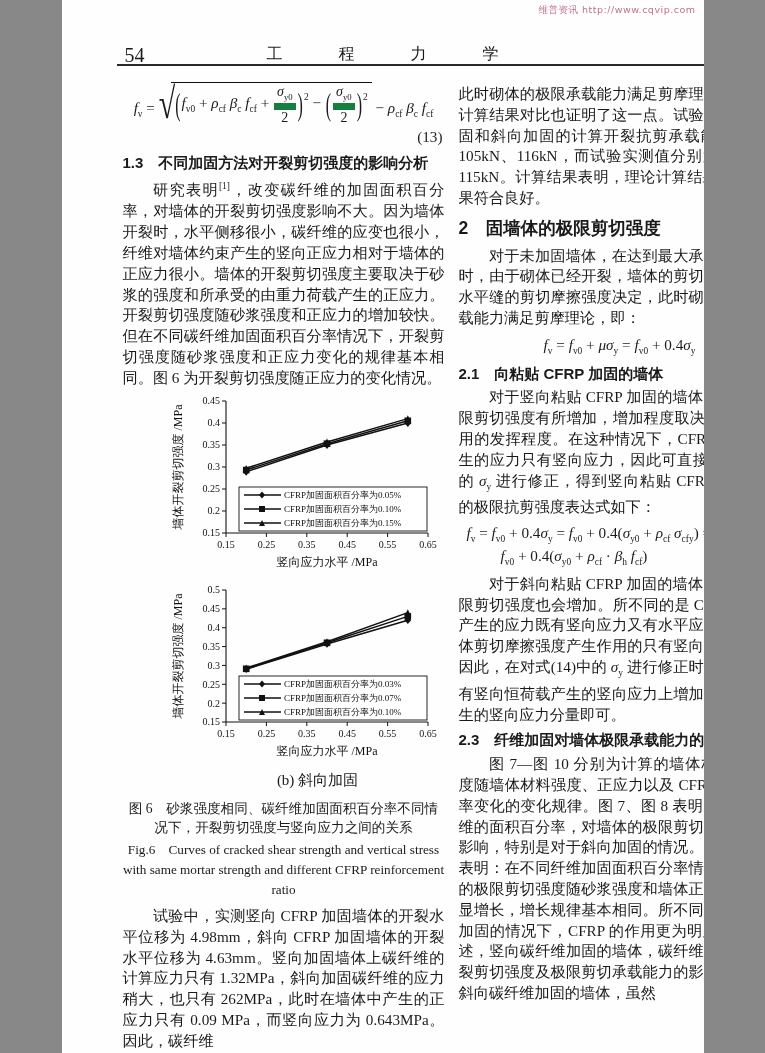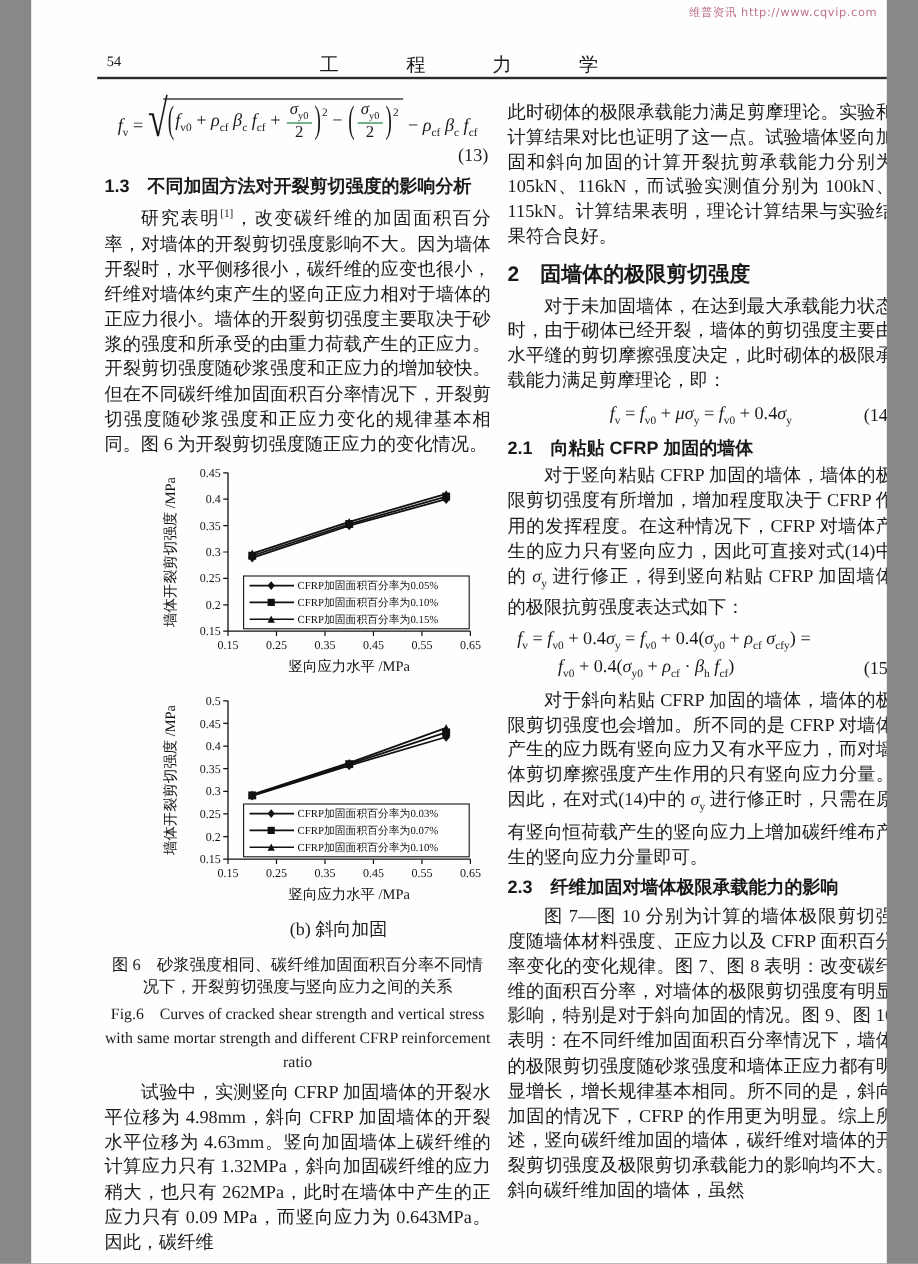--- a/index.html
+++ b/index.html
@@ -1,40 +1,40 @@
 <!DOCTYPE html>
 <html><head>
 <meta charset="utf-8">
 <style>
   html,body{margin:0;padding:0;background:#888;}
-  .page{position:relative;width:713px;height:1053px;background:#fefefe;margin:0 auto;overflow:hidden;
+  .page{position:relative;width:642px;height:1053px;background:#fefefe;margin:0 auto;overflow:hidden;
         font-family:"Liberation Serif","DejaVu Serif",serif;color:#1a1a1a;}
   .watermark{position:absolute;top:4px;right:8px;font-size:9.5px;color:#b45a72;letter-spacing:0.5px;
              font-family:"DejaVu Sans",sans-serif;opacity:.85;}
-  .pageno{position:absolute;left:63px;top:44px;font-size:12px;}
+  .pageno{position:absolute;left:63px;top:44px;font-size:20px;}
   .journal{position:absolute;left:0;top:44px;width:100%;text-align:center;font-size:16px;letter-spacing:26px;text-indent:26px;}
   .hrule{position:absolute;left:55px;top:64px;width:667px;border-top:2px solid #2a2a2a;}
   .col{position:absolute;width:322px;font-size:15.2px;line-height:20.8px;text-align:justify;}
   .col-l{left:61px;top:78px;}
   .col-r{left:397px;top:84px;}
   p{margin:0;}
   .indent{text-indent:2em;}
   .hsec{font-family:"Liberation Sans","DejaVu Sans",sans-serif;font-weight:700;}
   .h-big{font-size:17.5px;margin:9px 0 7px 0;}
   .h-sub{font-size:15px;margin:5px 0 3px 0;}
   
   .eqblock{position:relative;margin:4px 0 2px 0;line-height:1.25;}
   .eqcenter{text-align:center;}
   .eq i{font-family:"Liberation Serif",serif;}
   sub{font-size:0.62em;}
   sup{font-size:0.62em;}
   .eqno{position:absolute;right:0;bottom:2px;font-style:normal;}
   .eqno13{display:block;text-align:right;margin:2px 2px 0 0;}
   .frac{display:inline-block;vertical-align:middle;text-align:center;line-height:1.02;font-size:0.92em;padding:0 1px;}
-  .frac .num{display:block;border-bottom:1px solid #15803d;padding:0 3px 1px 3px;}
+  .frac .num{display:block;border-bottom:7px solid #15803d;padding:0 3px 1px 3px;}
   .frac .den{display:block;padding-top:1px;}
   .sqrt{display:inline-flex;align-items:center;}
   .sqrt .rad{font-size:30px;line-height:1;transform:scaleY(1.45);margin-right:-4px;font-weight:400;}
   .sqrt .sqin{display:inline-block;border-top:1.4px solid #111;padding:2px 4px 0 3px;}
   .bp{display:inline-block;transform:scaleY(2.0);font-size:1.05em;margin:0 1px;vertical-align:-0.08em;}
   .sq{vertical-align:0.9em;}
   
   .chartwrap{margin-left:46px;width:272px;}
   .subcap{width:272px;margin:-2px 0 8px 46px;text-align:center;font-size:15px;padding-left:26px;box-sizing:border-box;}
   svg text{font-family:"Liberation Serif","DejaVu Serif",serif;fill:#111;}

